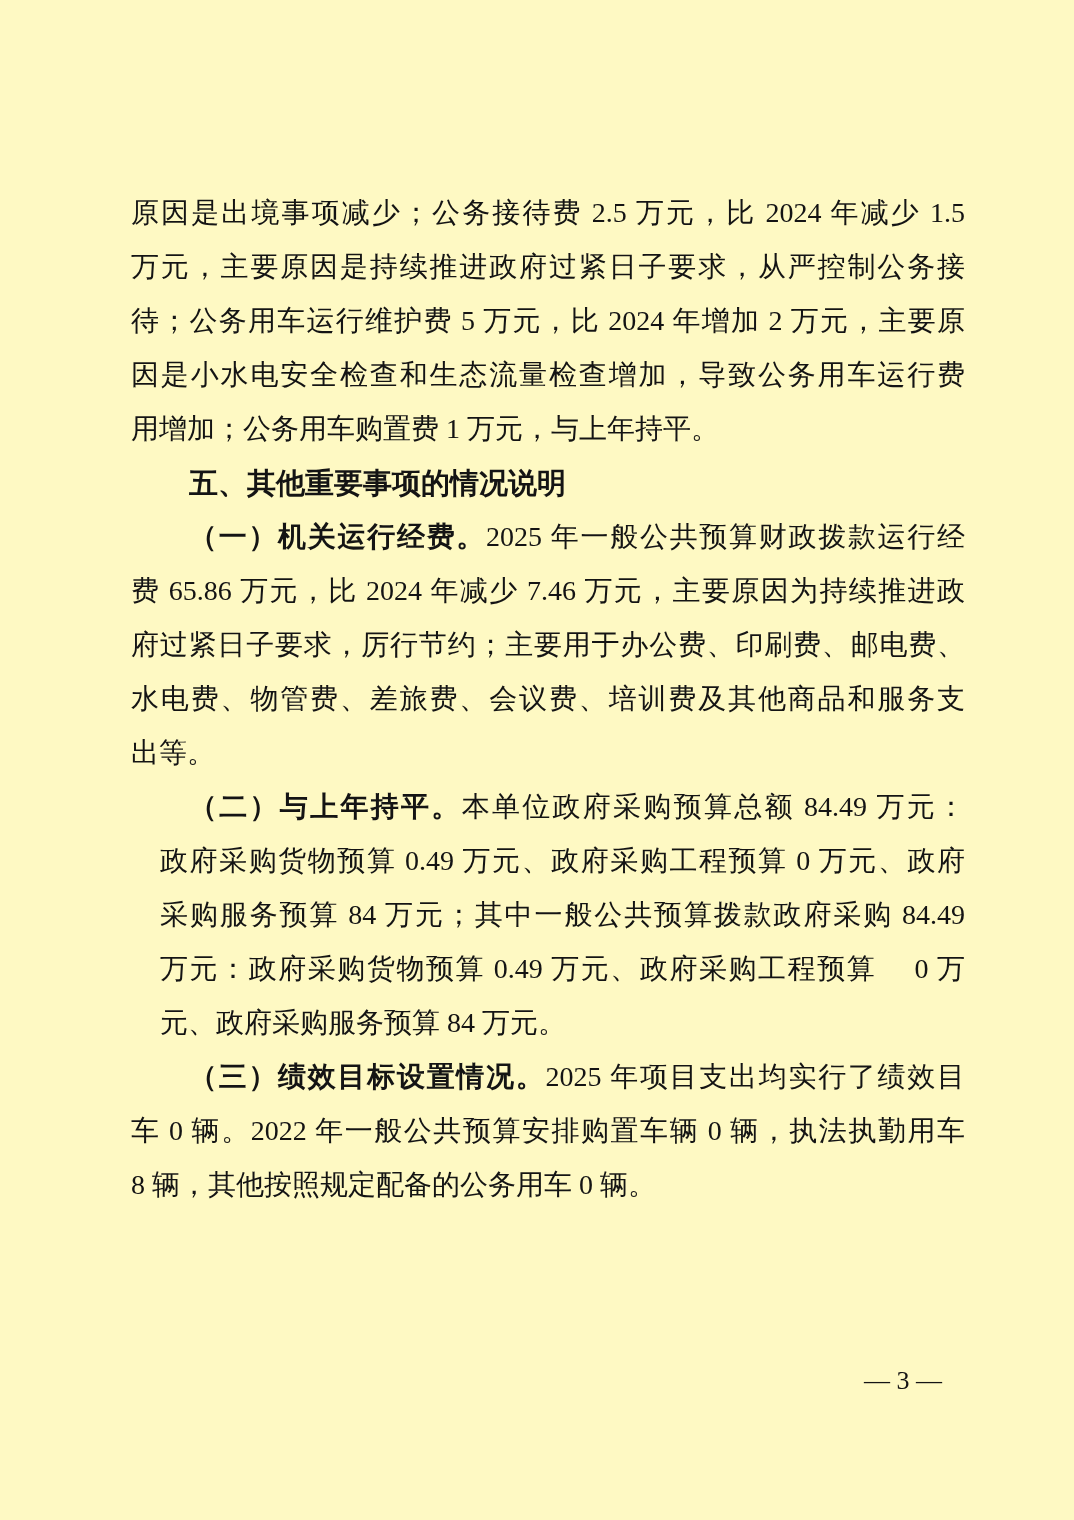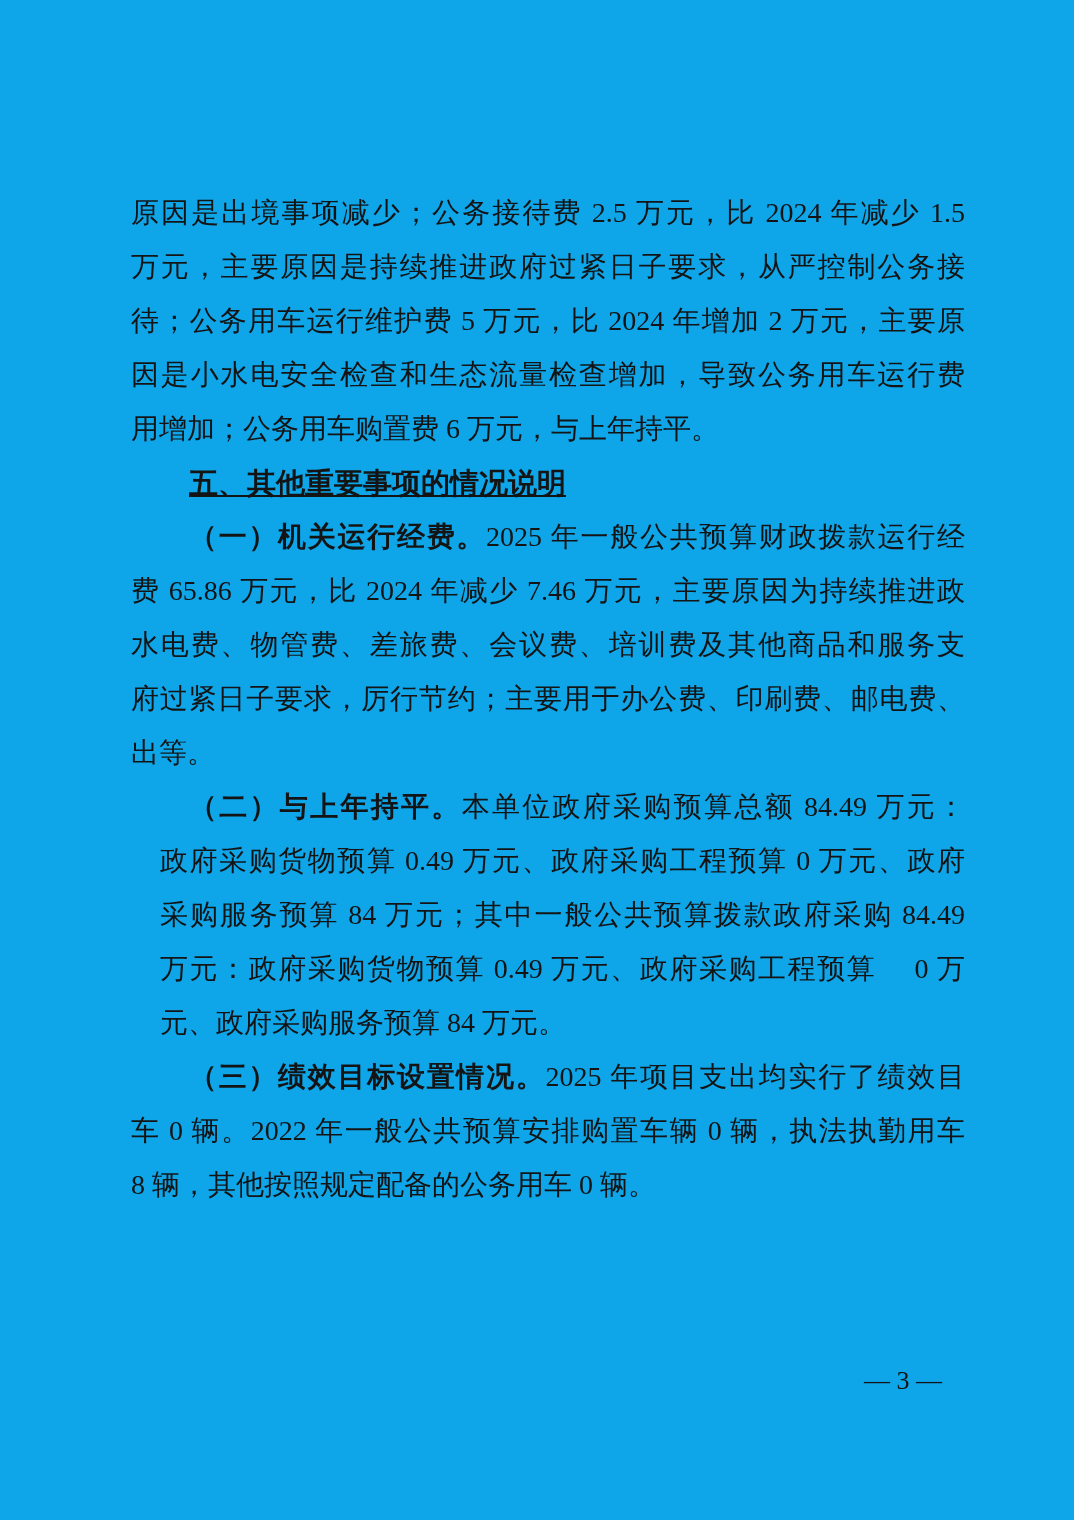--- a/index.html
+++ b/index.html
@@ -5,21 +5,21 @@
 <style>
   html, body {
     margin: 0;
     padding: 0;
     background: #ffffff;
   }
   .page {
     position: relative;
     width: 1074px;
     height: 1520px;
-    background: #0ea5e9;
+    background: #fef9c3;
     overflow: hidden;
     font-family: "Liberation Serif", "DejaVu Serif", serif;
     color: #141414;
   }
   .content {
     position: absolute;
     left: 131px;
     top: 186px;
     width: 834px;
     font-size: 28px;
@@ -36,21 +36,20 @@
   }
   .line.last {
     text-align-last: left;
   }
   .line.indent1 { padding-left: 29px; }
   .line.indent2 { padding-left: 58px; }
   .para.heading .line {
     font-family: "DejaVu Sans", "Liberation Sans", sans-serif;
     font-weight: 700;
     font-size: 29px;
-    text-decoration: underline;
   }
   .kaiti {
     font-weight: 600;
   }
   .page-number {
     position: absolute;
     top: 1366px;
     right: 132px;
     font-size: 26px;
     line-height: 30px;
@@ -61,30 +60,30 @@
 </head>
 <body>
 
 <div class="page">
   <div class="content">
       <div class="para">
         <div class="line">原因是出境事项减少；公务接待费 2.5 万元，比 2024 年减少 1.5</div>
         <div class="line">万元，主要原因是持续推进政府过紧日子要求，从严控制公务接</div>
         <div class="line">待；公务用车运行维护费 5 万元，比 2024 年增加 2 万元，主要原</div>
         <div class="line">因是小水电安全检查和生态流量检查增加，导致公务用车运行费</div>
-        <div class="line last">用增加；公务用车购置费 6 万元，与上年持平。</div>
+        <div class="line last">用增加；公务用车购置费 1 万元，与上年持平。</div>
       </div>
       <div class="para heading">
         <div class="line last indent2">五、其他重要事项的情况说明</div>
       </div>
       <div class="para">
         <div class="line indent2"><span class="kaiti">（一）机关运行经费。</span>2025 年一般公共预算财政拨款运行经</div>
         <div class="line">费 65.86 万元，比 2024 年减少 7.46 万元，主要原因为持续推进政</div>
+        <div class="line">府过紧日子要求，厉行节约；主要用于办公费、印刷费、邮电费、</div>
         <div class="line">水电费、物管费、差旅费、会议费、培训费及其他商品和服务支</div>
-        <div class="line">府过紧日子要求，厉行节约；主要用于办公费、印刷费、邮电费、</div>
         <div class="line last">出等。</div>
       </div>
       <div class="para">
         <div class="line indent2"><span class="kaiti">（二）与上年持平。</span>本单位政府采购预算总额 84.49 万元：</div>
         <div class="line indent1">政府采购货物预算 0.49 万元、政府采购工程预算 0 万元、政府</div>
         <div class="line indent1">采购服务预算 84 万元；其中一般公共预算拨款政府采购 84.49</div>
         <div class="line indent1">万元：政府采购货物预算 0.49 万元、政府采购工程预算　 0 万</div>
         <div class="line last indent1">元、政府采购服务预算 84 万元。</div>
       </div>
       <div class="para">

